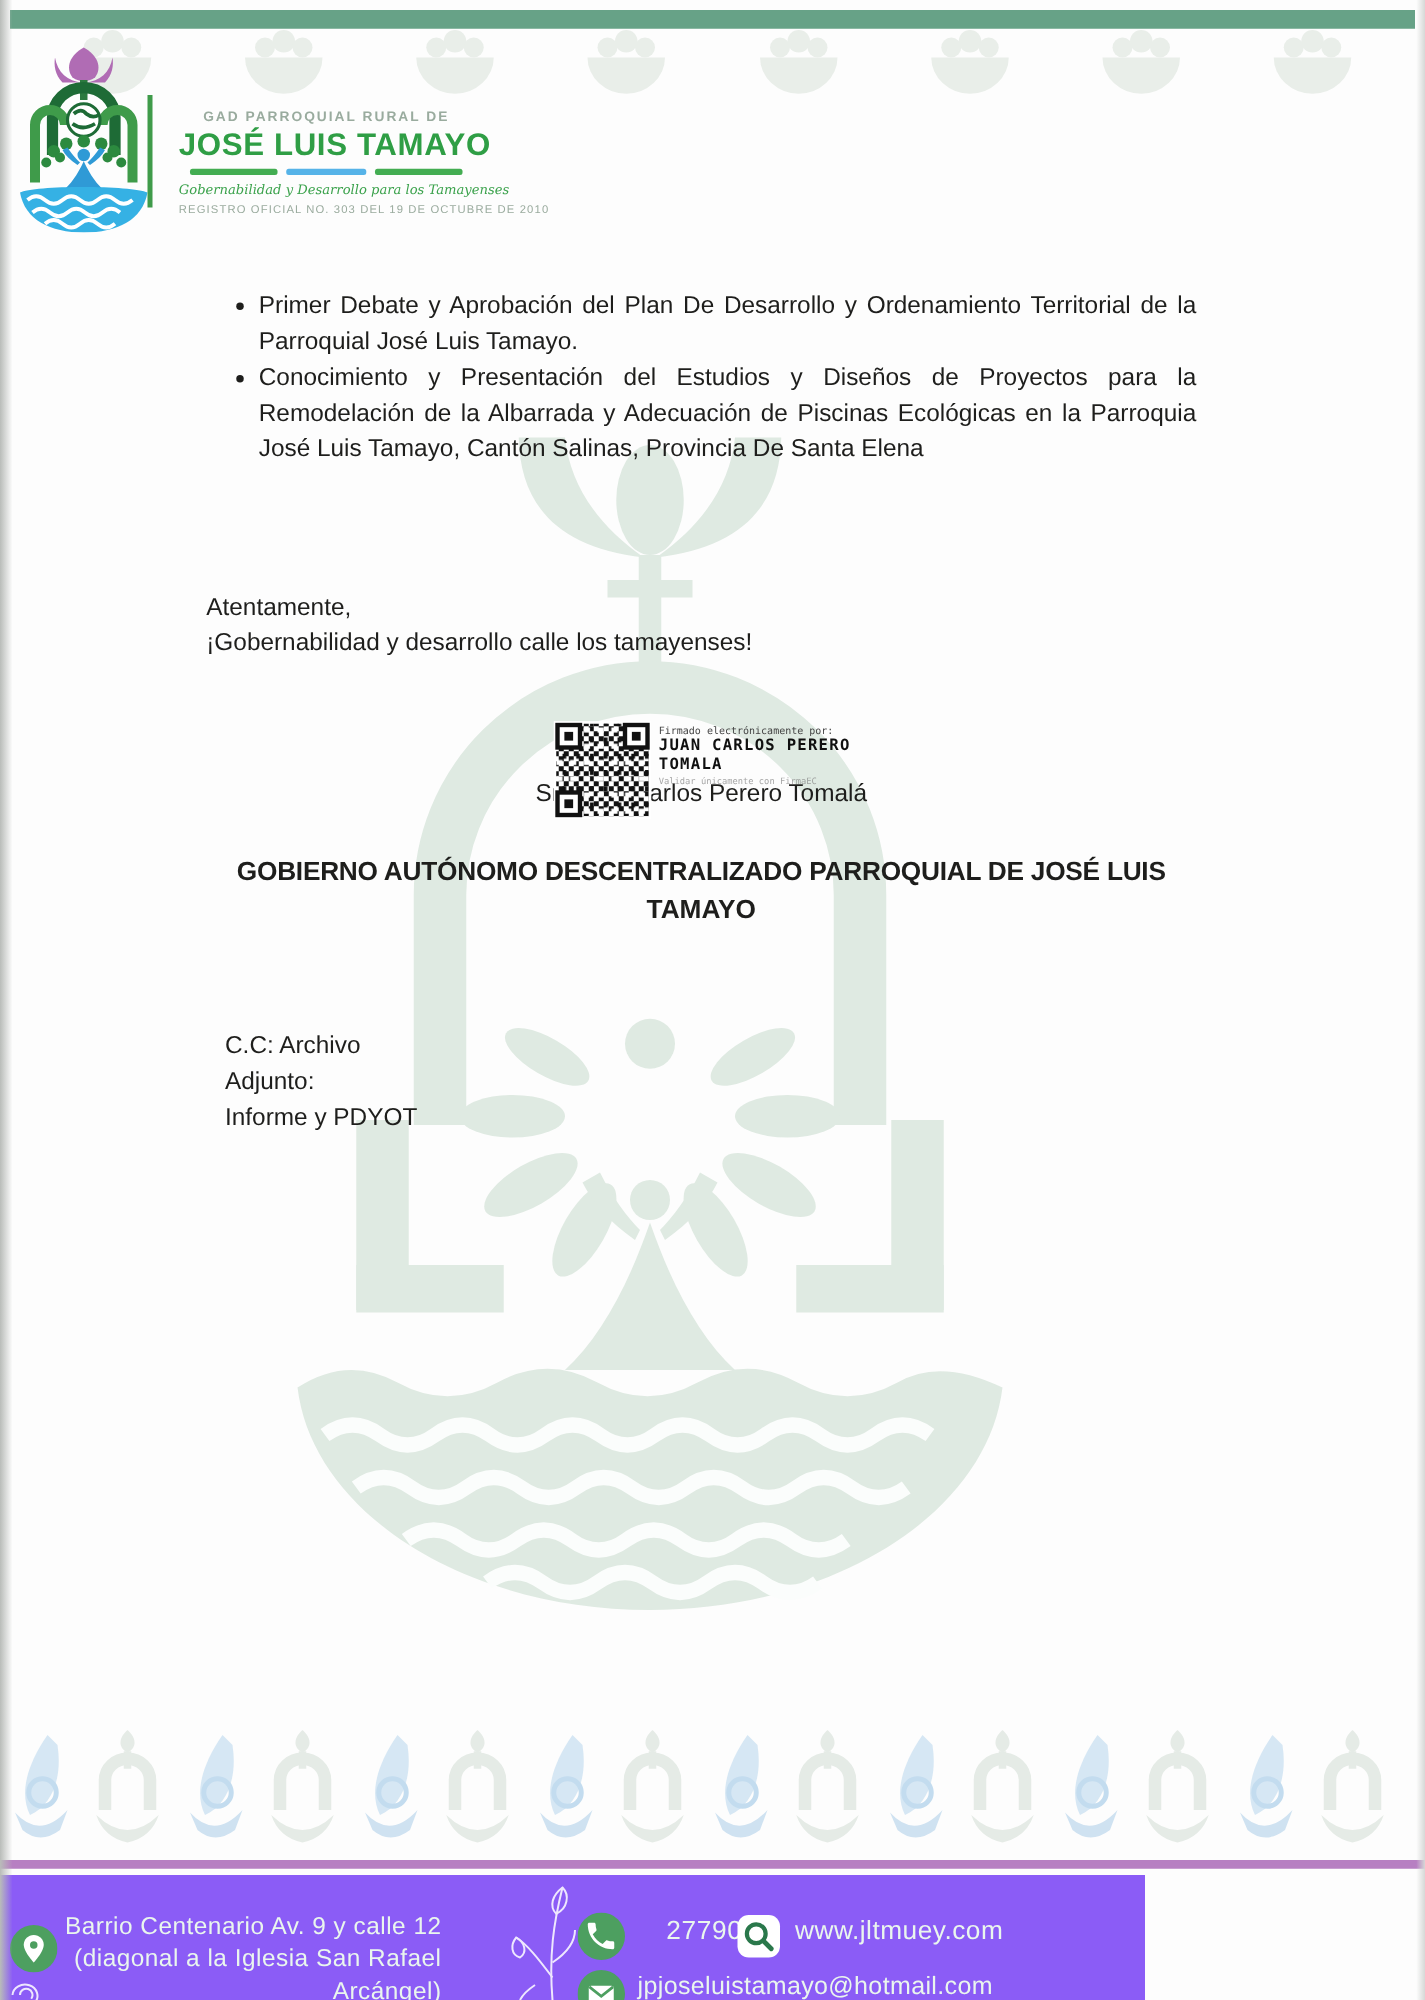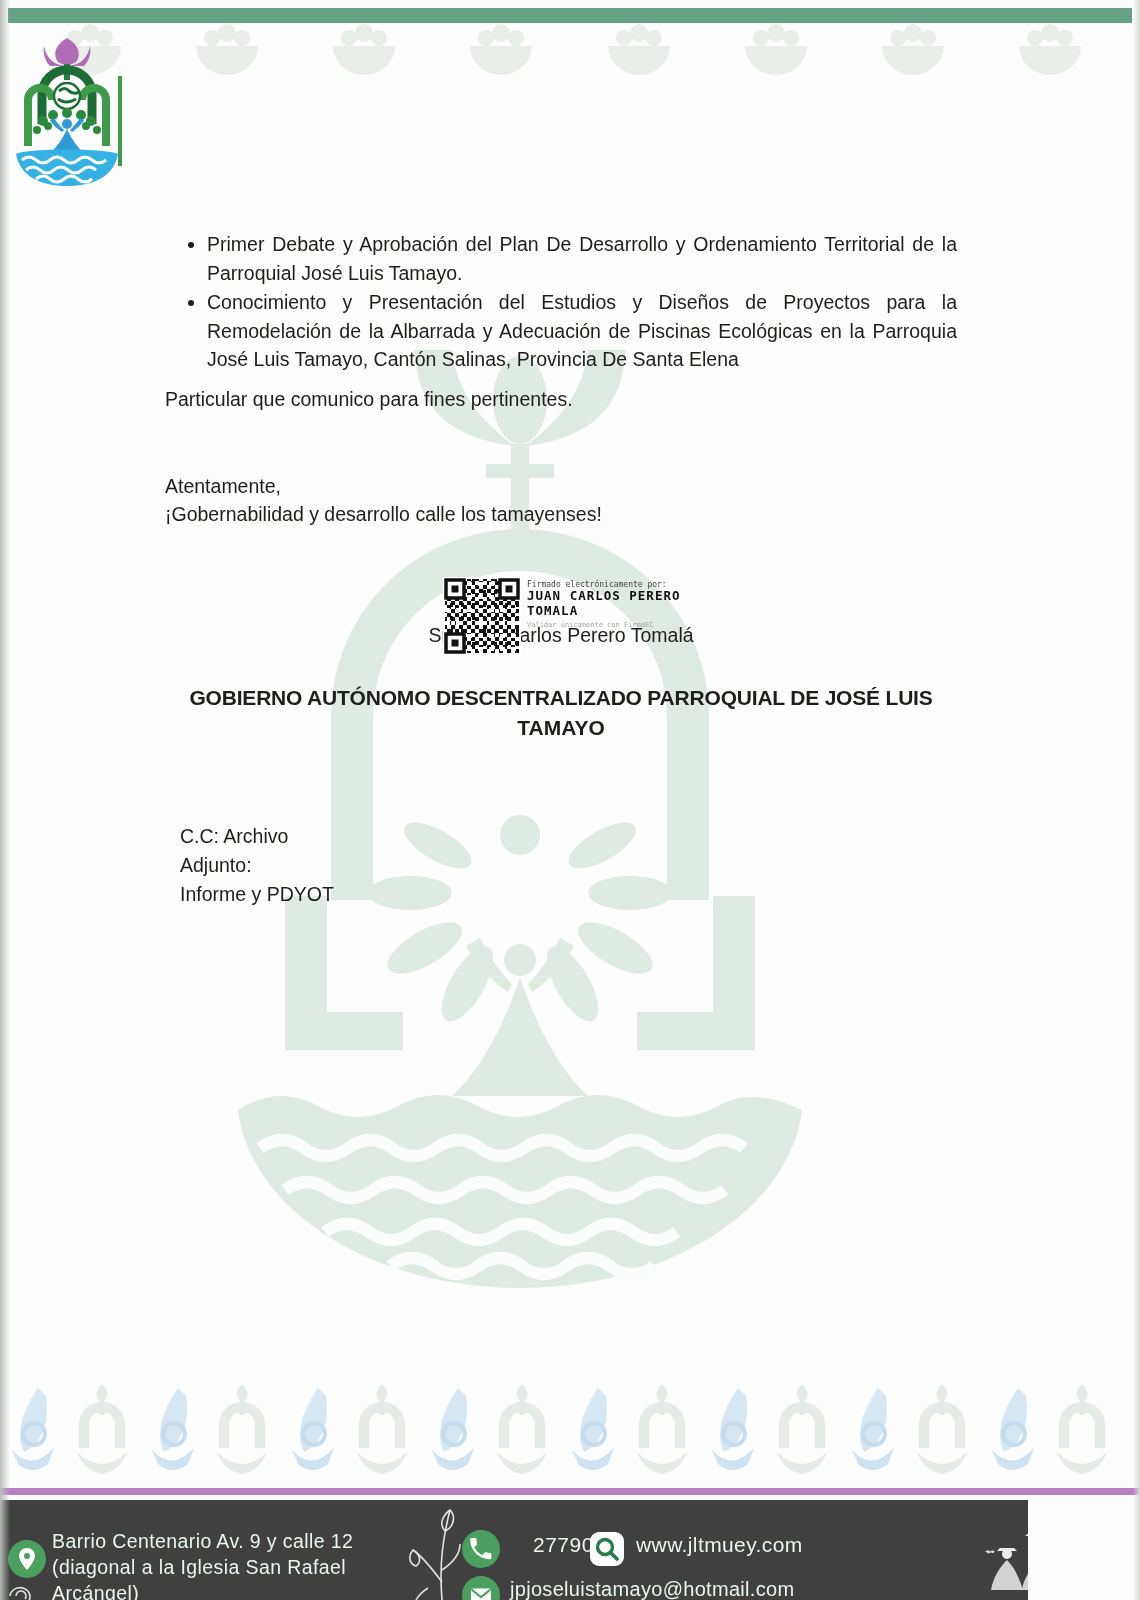--- a/index.html
+++ b/index.html
@@ -43,21 +43,21 @@
   #org1{left:100px;top:686px;width:922px;text-align:center;font-size:21px;font-weight:bold;letter-spacing:-.2px;}
   #org2{left:165px;top:716px;width:792px;text-align:center;font-size:21px;font-weight:bold;}
   #emailline{left:165px;top:748px;width:792px;text-align:center;font-size:20px;font-weight:bold;}
   #emailline a{color:#0b5ccc;text-decoration:underline;}
   #ccblock{left:180px;top:822px;font-size:19.5px;line-height:29px;}
   
   #band{left:0;top:1384px;width:1140px;height:100px;display:flex;align-items:flex-start;
         gap:15px;padding-left:8px;box-sizing:border-box;overflow:hidden;z-index:1;}
   
   #purple-line{left:0;top:1488px;width:1140px;height:7px;background:#b77fc2;z-index:3;}
-  #footer{left:0;top:1500px;width:1028px;height:100px;background:#404040;z-index:4;overflow:hidden;}
+  #footer{left:0;top:1500px;width:916px;height:100px;background:#8b5cf6;z-index:4;overflow:hidden;text-align:right;}
   .ft-text{color:#eaf6ee;}
   #ft-address{position:absolute;left:52px;top:28px;font-size:19.5px;line-height:26px;letter-spacing:.4px;}
   #ft-pin{position:absolute;left:8px;top:40px;}
   #ft-flower{position:absolute;left:398px;top:4px;}
   #ft-phone-icon{position:absolute;left:462px;top:30px;}
   #ft-phone{position:absolute;left:533px;top:33px;font-size:21px;letter-spacing:.5px;}
   #ft-web-icon{position:absolute;left:588px;top:30px;}
   #ft-web{position:absolute;left:636px;top:33px;font-size:21px;letter-spacing:.4px;}
   #ft-mail-icon{position:absolute;left:462px;top:76px;}
   #ft-mail{position:absolute;left:510px;top:78px;font-size:20px;letter-spacing:.3px;}
@@ -173,20 +173,31 @@
     </g>
     <path d="M10,118 C20,112 100,112 112,118 C108,140 88,150 61,150 C34,150 14,140 10,118 Z" fill="#35b1e4"></path>
     <g stroke="#ffffff" stroke-width="3" fill="none">
       <path d="M16,124 q7,-6 14,0 t14,0 t14,0 t14,0 t14,0 t14,0"></path>
       <path d="M20,134 q7,-6 14,0 t14,0 t14,0 t14,0 t14,0"></path>
       <path d="M30,143 q7,-6 14,0 t14,0 t14,0 t14,0"></path>
     </g>
   </svg>
 
   <div class="abs" id="hdr-divider"></div>
+  <div class="abs" id="hdr-text">
+    <div class="hdr-small">GAD PARROQUIAL RURAL DE</div>
+    <div class="hdr-name">JOSÉ LUIS TAMAYO</div>
+    <div class="hdr-bars">
+      <span class="bar-g"></span>
+        <span class="bar-b"></span>
+        <span class="bar-g"></span>
+    </div>
+    <div class="hdr-tagline">Gobernabilidad y Desarrollo para los Tamayenses</div>
+    <div class="hdr-registro">REGISTRO OFICIAL NO. 303 DEL 19 DE OCTUBRE DE 2010</div>
+  </div>
 
   <svg class="abs" id="watermark" width="580" height="942" viewBox="0 0 580 942">
     <g fill="#dfeae2">
       <path d="M185,2 C186,55 215,90 285,98 C248,72 226,40 222,2 Z"></path>
       <path d="M395,2 C394,55 365,90 295,98 C332,72 354,40 358,2 Z"></path>
       <ellipse cx="290" cy="52" rx="27" ry="44"></ellipse>
       <rect x="281" y="96" width="18" height="94"></rect>
       <rect x="256" y="116" width="68" height="14"></rect>
     </g>
     <path d="M122,552 V368 A168,166 0 0 1 458,368 V552" stroke="#dfeae2" stroke-width="42" fill="none"></path>
@@ -222,21 +233,20 @@
     </g>
   </svg>
 
   <div class="abs letter" id="bullets">
     <ul>
       <li>Primer Debate y Aprobación del Plan De Desarrollo y Ordenamiento Territorial de la Parroquial José Luis Tamayo.</li>
       <li>Conocimiento y Presentación del Estudios y Diseños de Proyectos para la Remodelación de la Albarrada y Adecuación de Piscinas Ecológicas en la Parroquia José Luis Tamayo, Cantón Salinas, Provincia De Santa Elena</li>
     </ul>
   </div>
 
-  <div class="abs letter" id="closing">Particular que comunico para fines pertinentes.</div>
 
   <div class="abs letter" id="salute">
     <div>Atentamente,</div>
     <div>¡Gobernabilidad y desarrollo calle los tamayenses!</div>
   </div>
 
   <div class="abs" id="qrblock">
     <svg id="qrimg" width="78" height="78" viewBox="0 0 78 78">
       <defs>
         <pattern id="qa" width="8" height="8" patternUnits="userSpaceOnUse">

